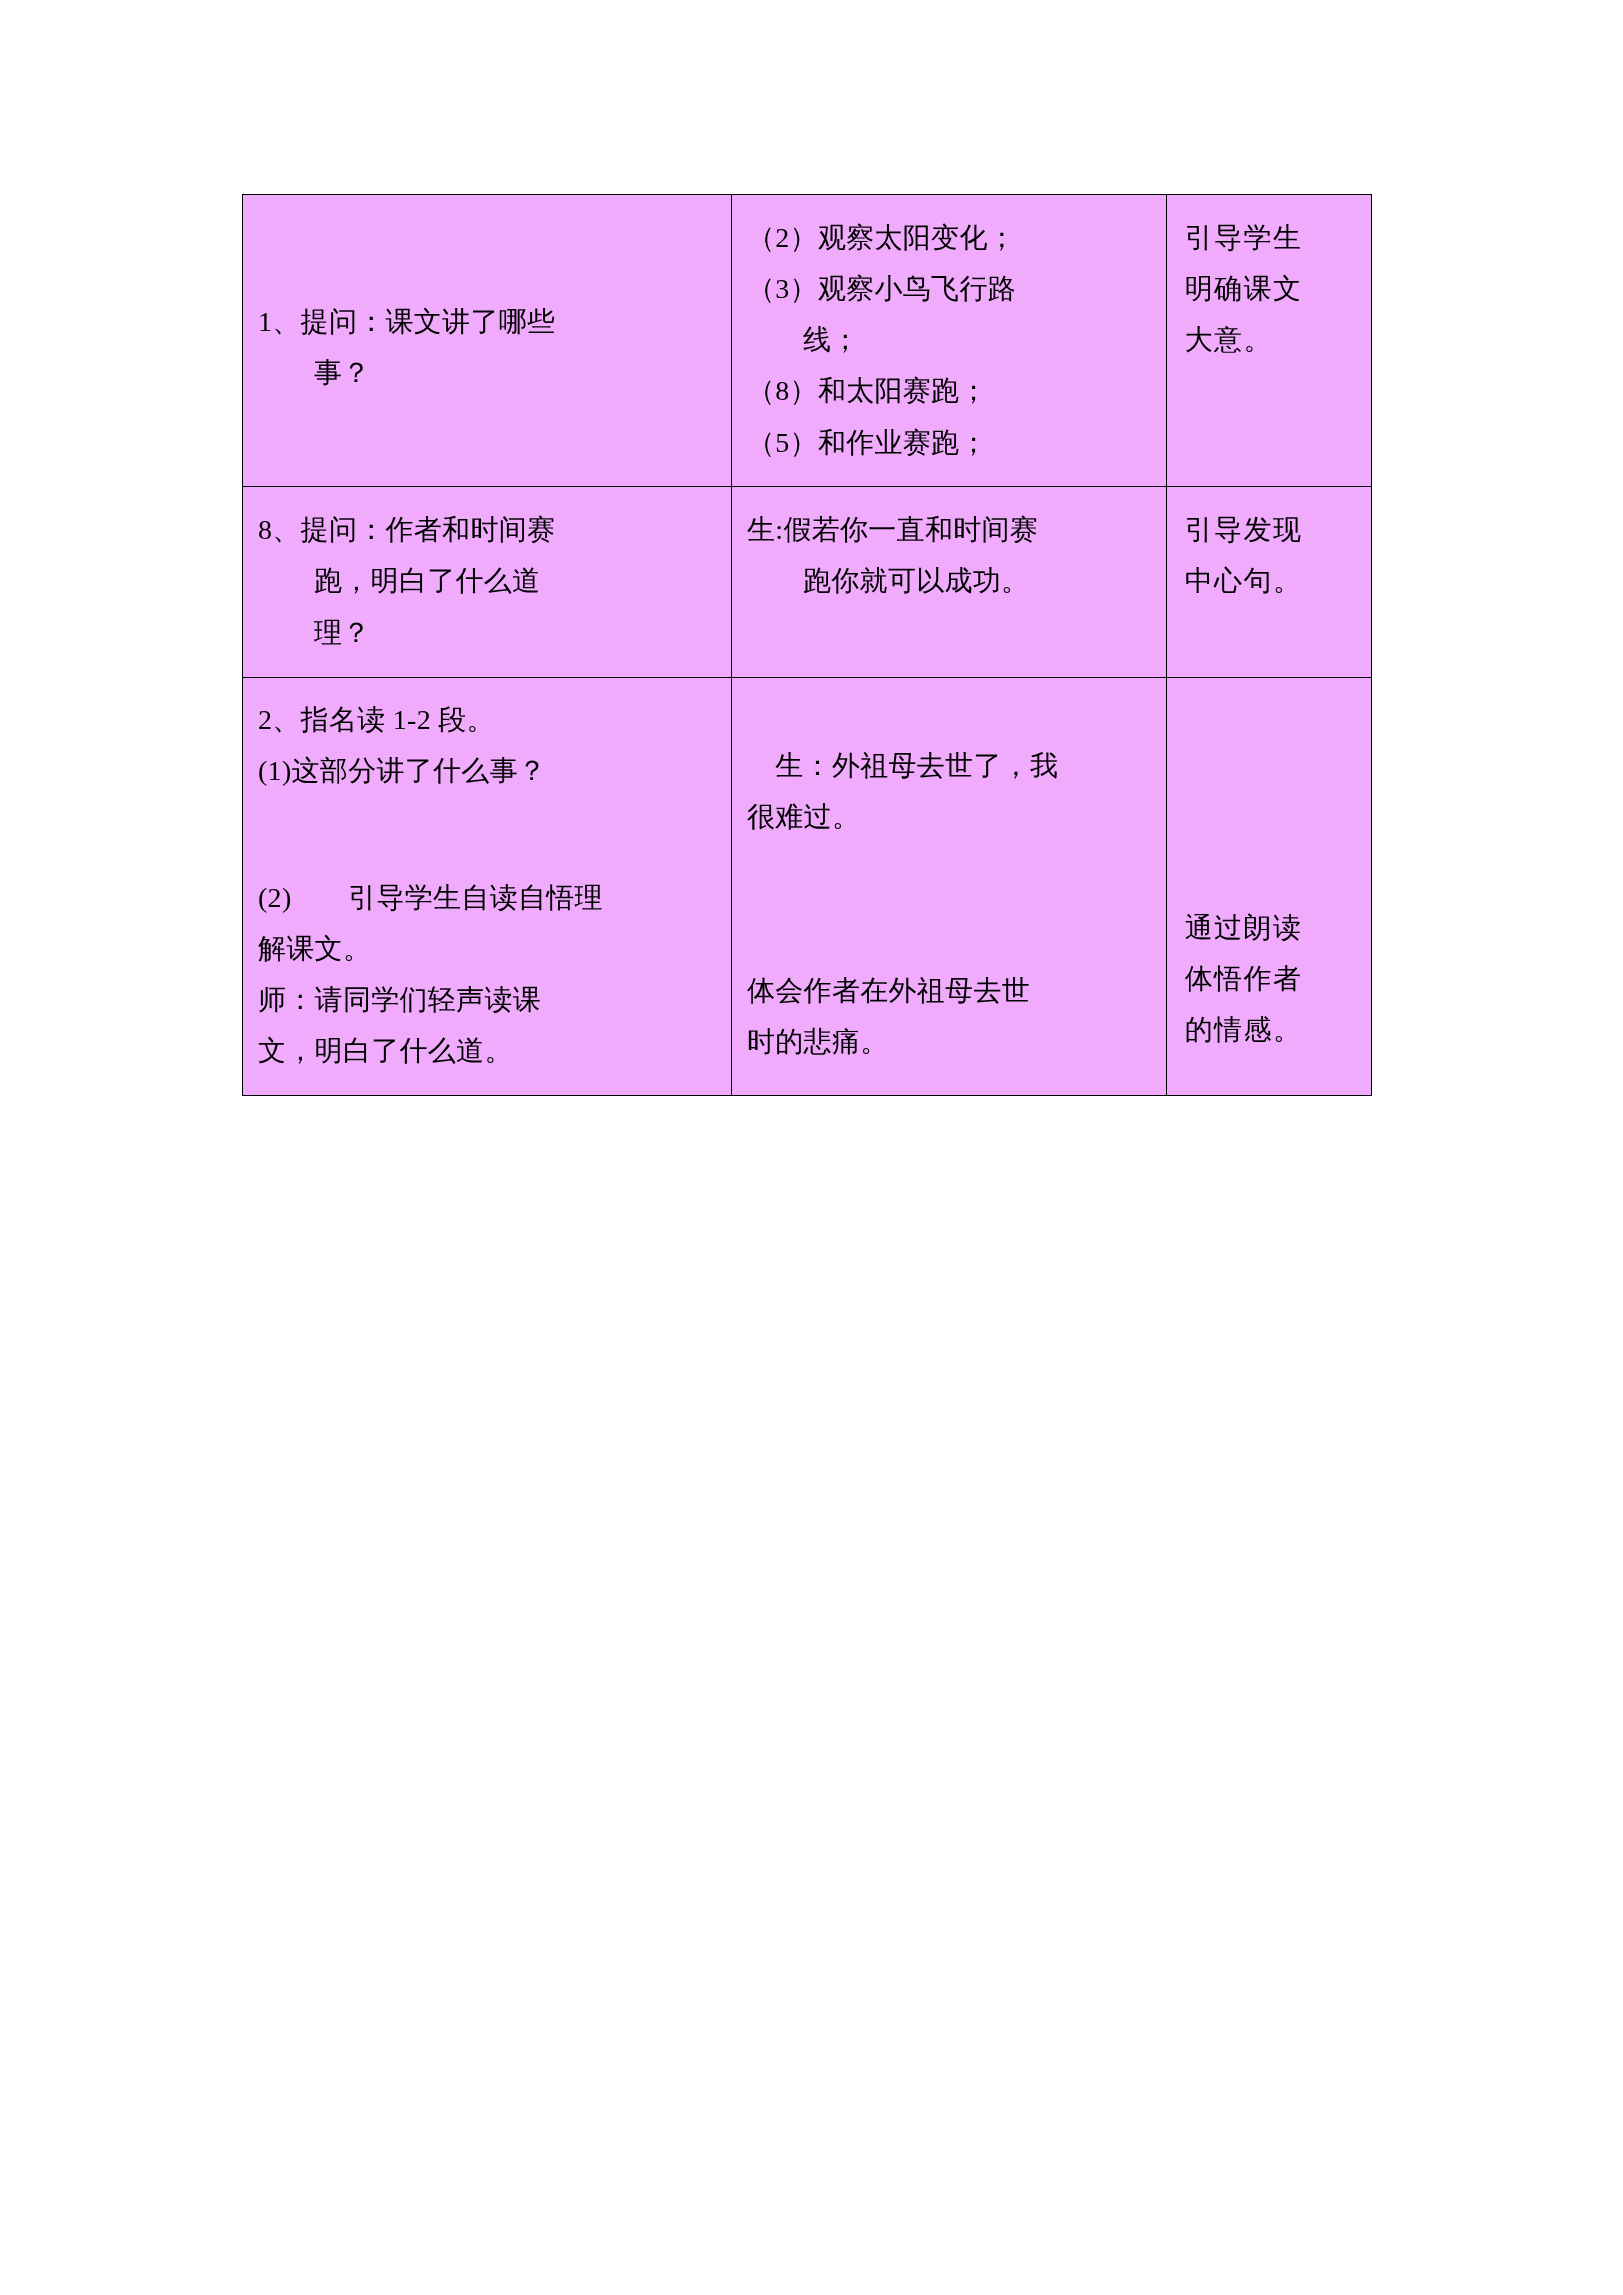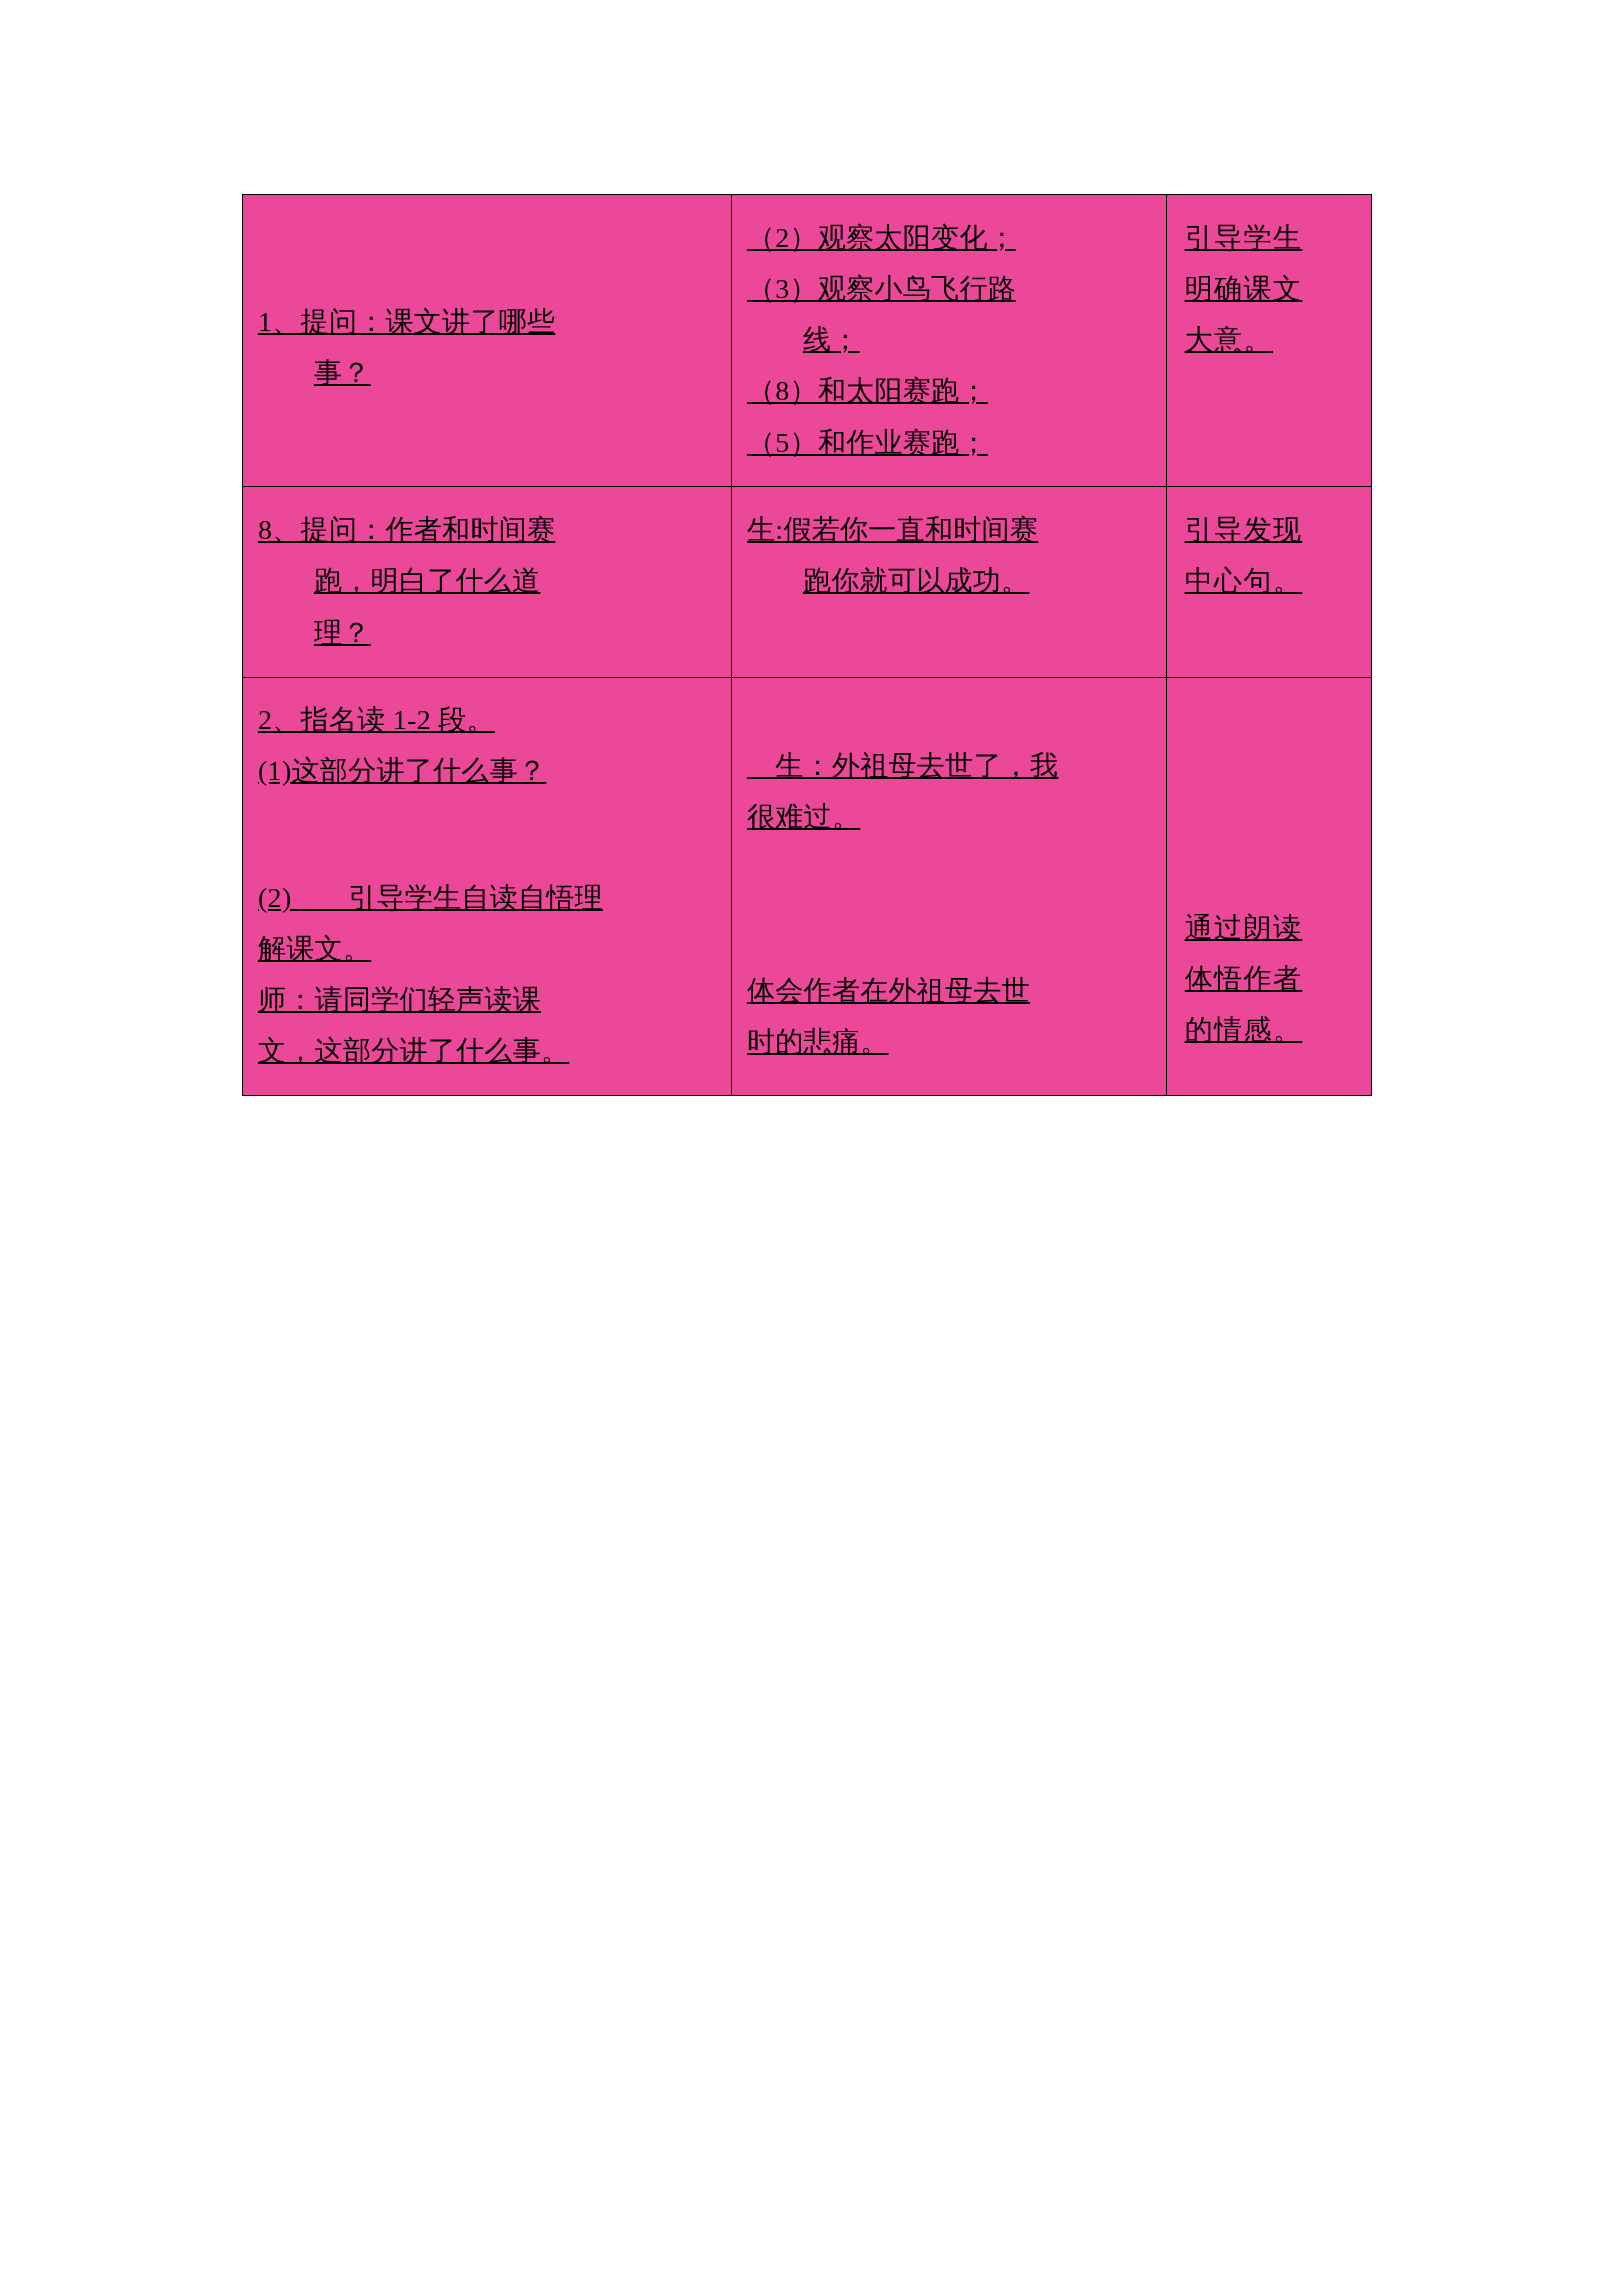--- a/index.html
+++ b/index.html
@@ -30,22 +30,21 @@
     top: 194px;
     width: 1128px;
     border-collapse: collapse;
     table-layout: fixed;
   }
 
   .lesson-table td {
     border: 1.4px solid #000000;
     vertical-align: top;
     padding: 0;
-    background: #ec4899;
-    text-decoration: underline;
+    background: #f0abfc;
   }
 
   .col-activity { width: 489px; }
   .col-response { width: 435px; }
   .col-intent   { width: 205px; }
 
   .cell-inner {
     padding: 17.7px 12.3px 17.7px 15px;
     font-size: 28px;
     line-height: 1.78;
@@ -135,21 +134,21 @@
 
       <tr>
         <td>
           <div class="cell-inner">
             <p class="para">2、指名读 1-2 段。</p>
             <p class="para">(1)这部分讲了什么事？</p>
             <div class="spacer-lg"></div>
             <p class="para">(2)　　引导学生自读自悟理</p>
             <p class="para">解课文。</p>
             <p class="para">师：请同学们轻声读课</p>
-            <p class="para">文，这部分讲了什么事。</p>
+            <p class="para">文，明白了什么道。</p>
           </div>
         </td>
         <td>
           <div class="cell-inner pad-top-md">
             <p class="para">　生：外祖母去世了，我</p>
             <p class="para">很难过。</p>
             <div class="spacer-lg"></div>
             <div class="spacer-md"></div>
             <p class="para">体会作者在外祖母去世</p>
             <p class="para">时的悲痛。</p>

